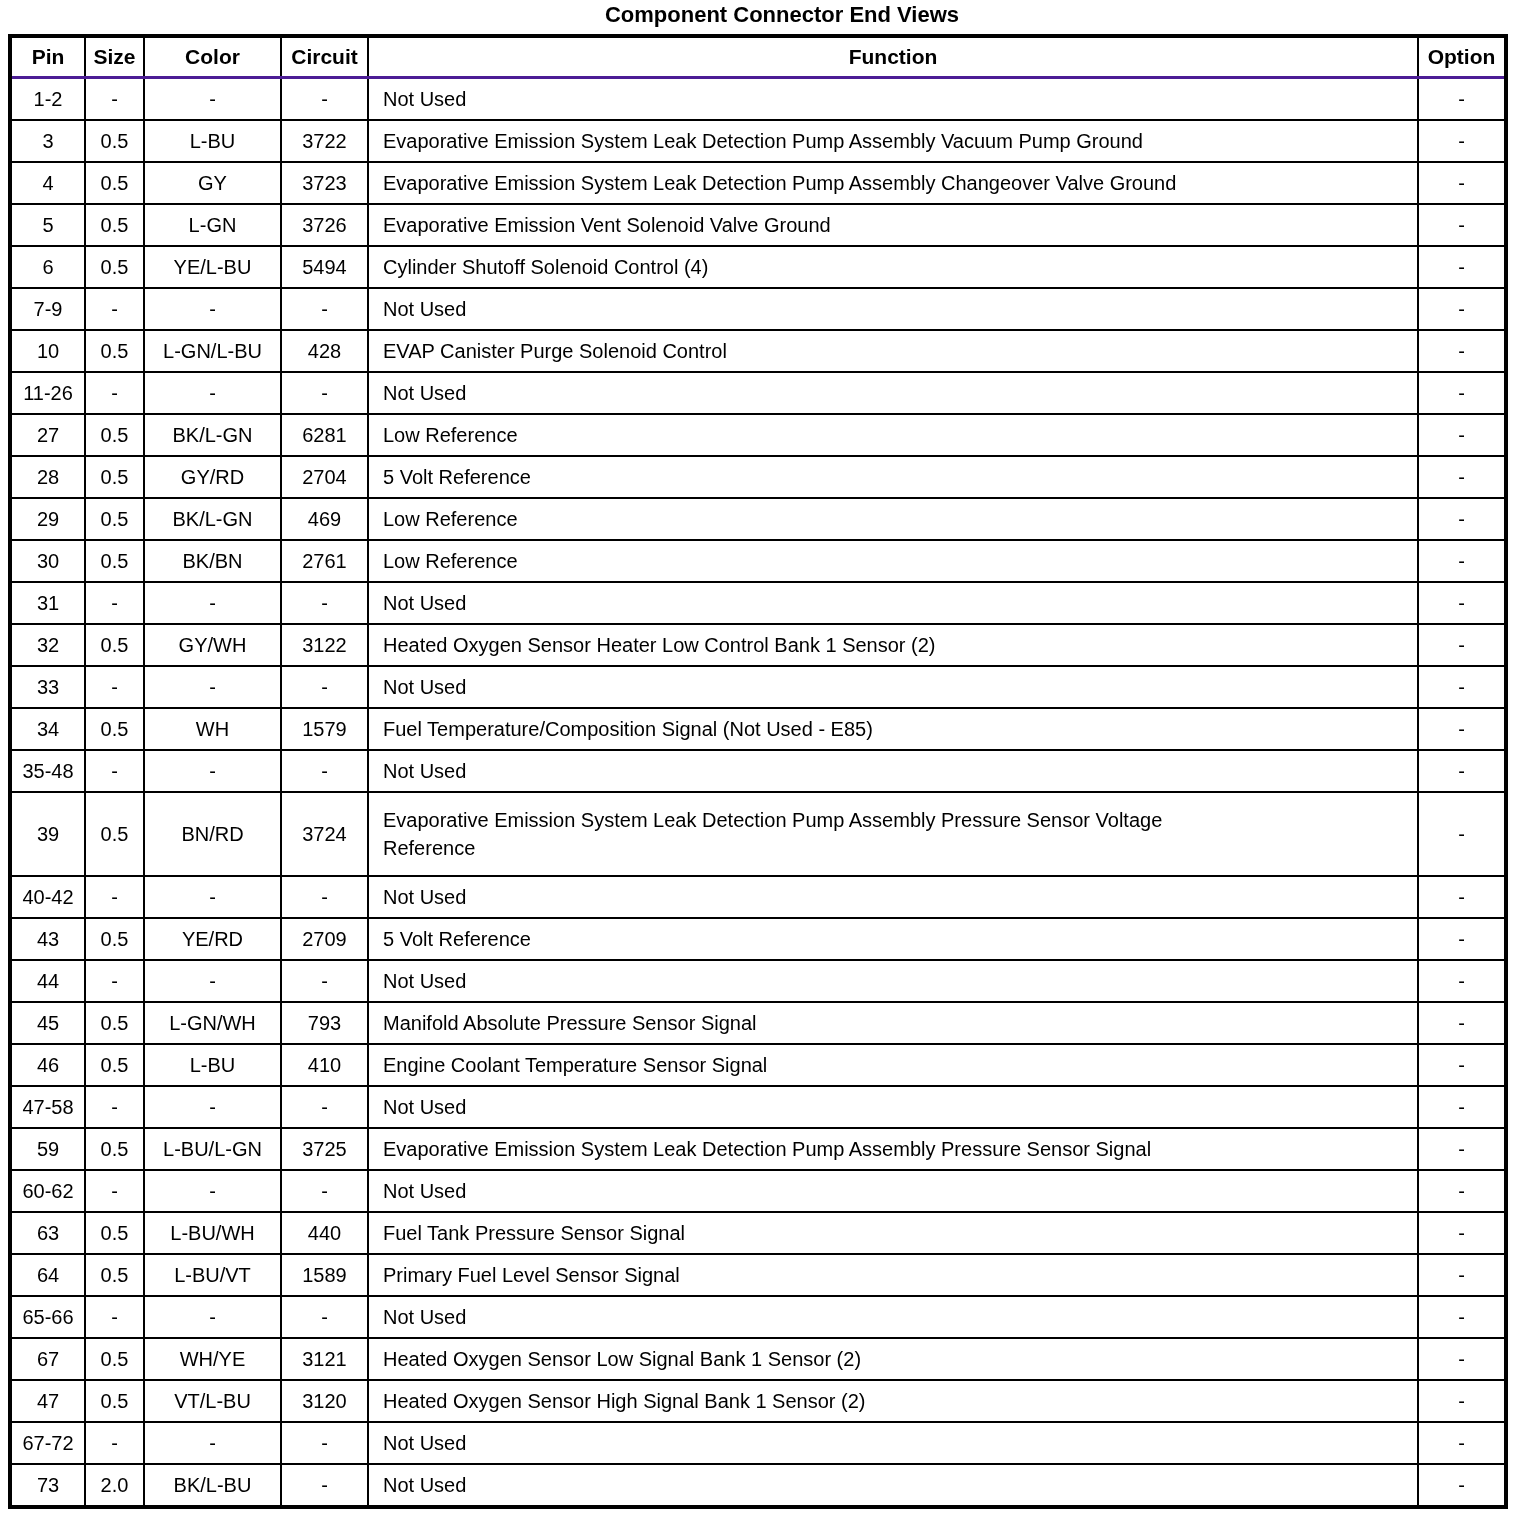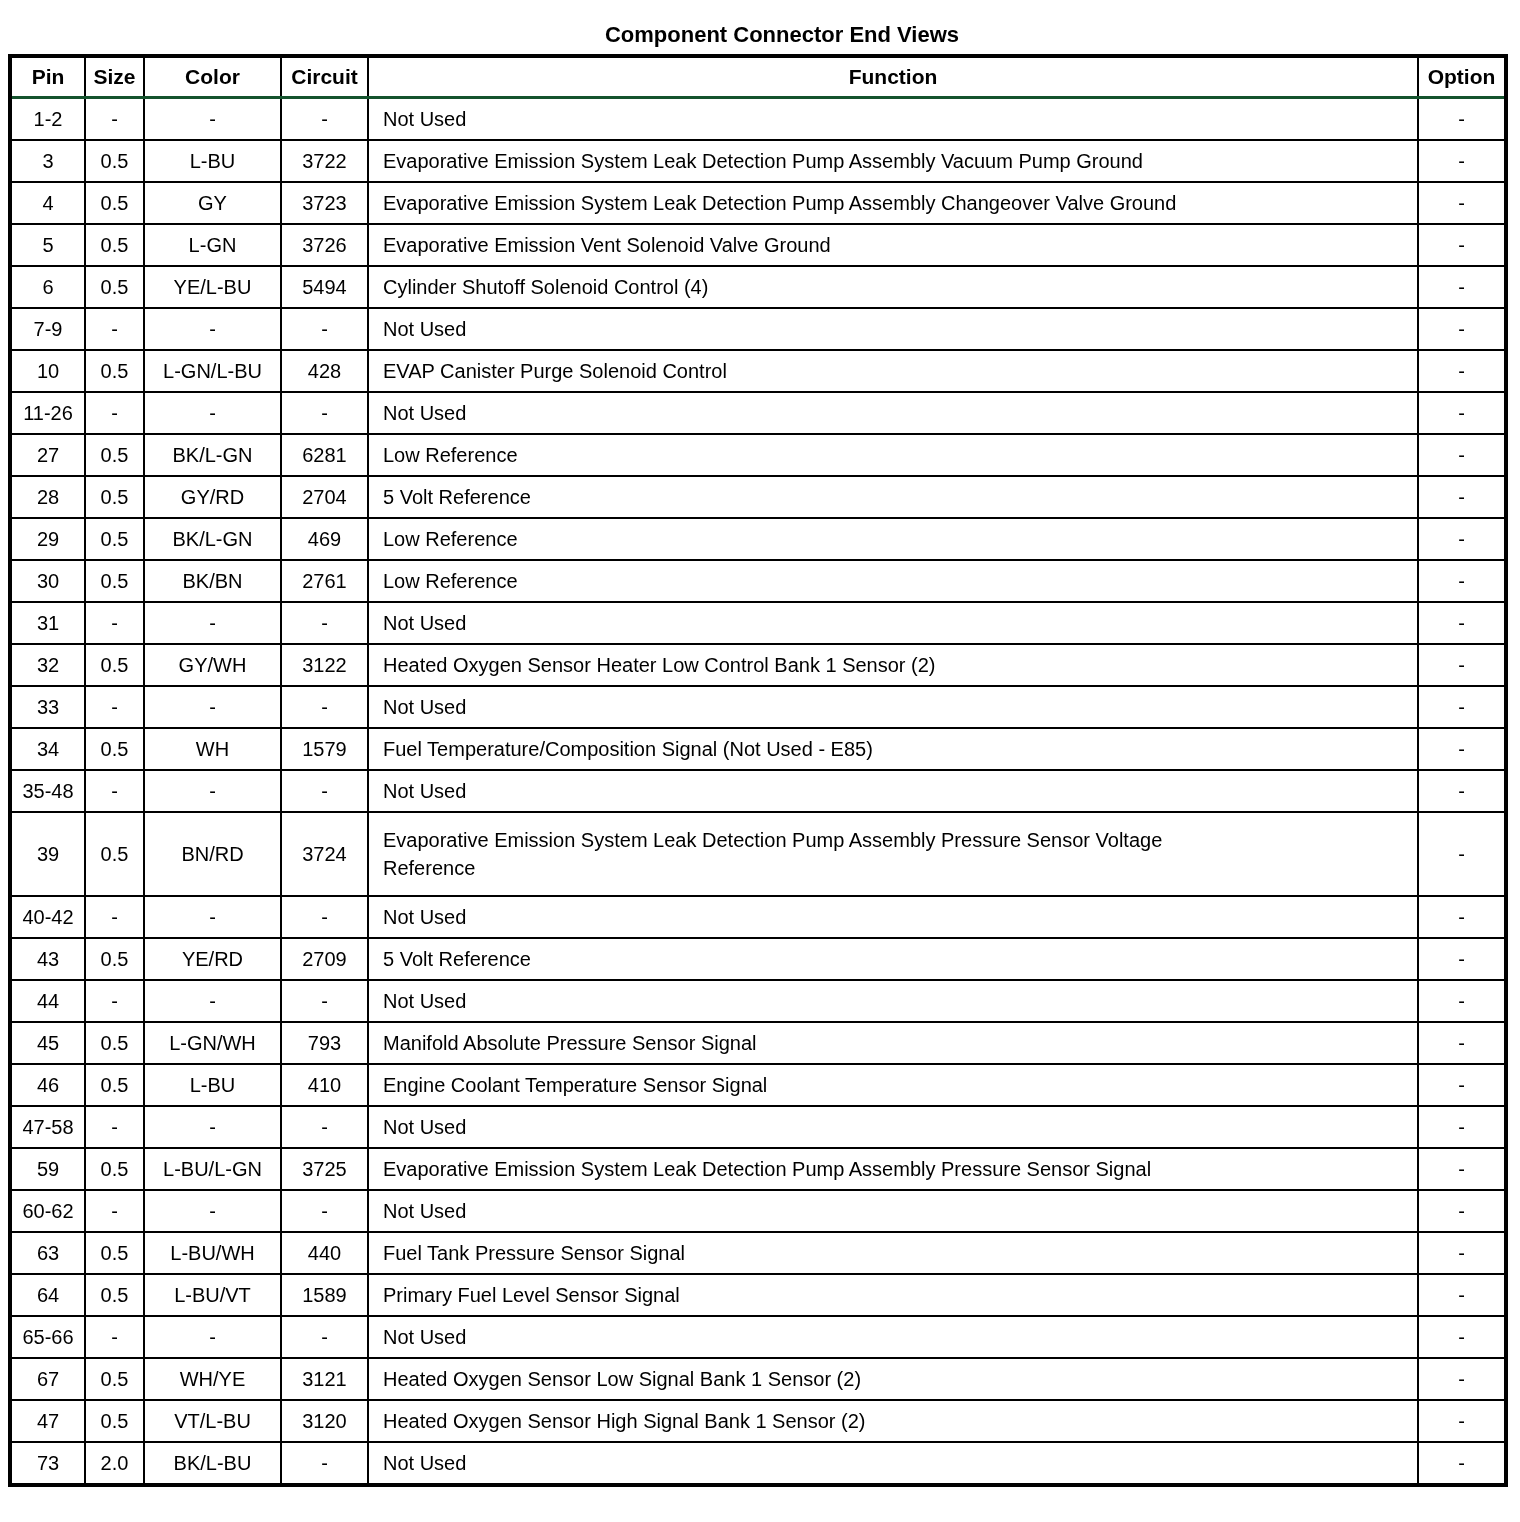--- a/index.html
+++ b/index.html
@@ -13,21 +13,21 @@
     width: 1520px;
     height: 1522px;
     background: #ffffff;
     box-sizing: border-box;
     overflow: hidden;
   }
   .title {
     text-align: center;
     font-weight: bold;
     font-size: 22px;
-    padding-top: 20px;
+    padding-top: 0;
     height: 34px;
     line-height: 30px;
     margin-left: 44px;
   }
   table.pinout {
     border-collapse: collapse;
     table-layout: fixed;
     width: 1496px;
     margin-left: 8px;
     border: 4px solid #000000;
@@ -38,21 +38,21 @@
     text-align: center;
     vertical-align: middle;
     padding: 0;
     height: 40px;
     overflow: hidden;
     font-weight: normal;
   }
   .pinout thead th {
     font-weight: bold;
     font-size: 21px;
-    border-bottom: 3px solid #14532d;
+    border-bottom: 3px solid #4c1d95;
     height: 38px;
   }
   .pinout td.fn-cell {
     text-align: left;
     padding-left: 14px;
   }
   .fn-wrap {
     max-width: 850px;
     line-height: 1.4;
   }
@@ -389,20 +389,30 @@
           <td>47</td>
           <td>0.5</td>
           <td>VT/L-BU</td>
           <td>3120</td>
           <td class="fn-cell">
             <div class="fn-wrap">Heated Oxygen Sensor High Signal Bank 1 Sensor (2)</div>
           </td>
           <td>-</td>
         </tr>
         <tr>
+          <td>67-72</td>
+          <td>-</td>
+          <td>-</td>
+          <td>-</td>
+          <td class="fn-cell">
+            <div class="fn-wrap">Not Used</div>
+          </td>
+          <td>-</td>
+        </tr>
+        <tr>
           <td>73</td>
           <td>2.0</td>
           <td>BK/L-BU</td>
           <td>-</td>
           <td class="fn-cell">
             <div class="fn-wrap">Not Used</div>
           </td>
           <td>-</td>
         </tr>
       </tbody>

